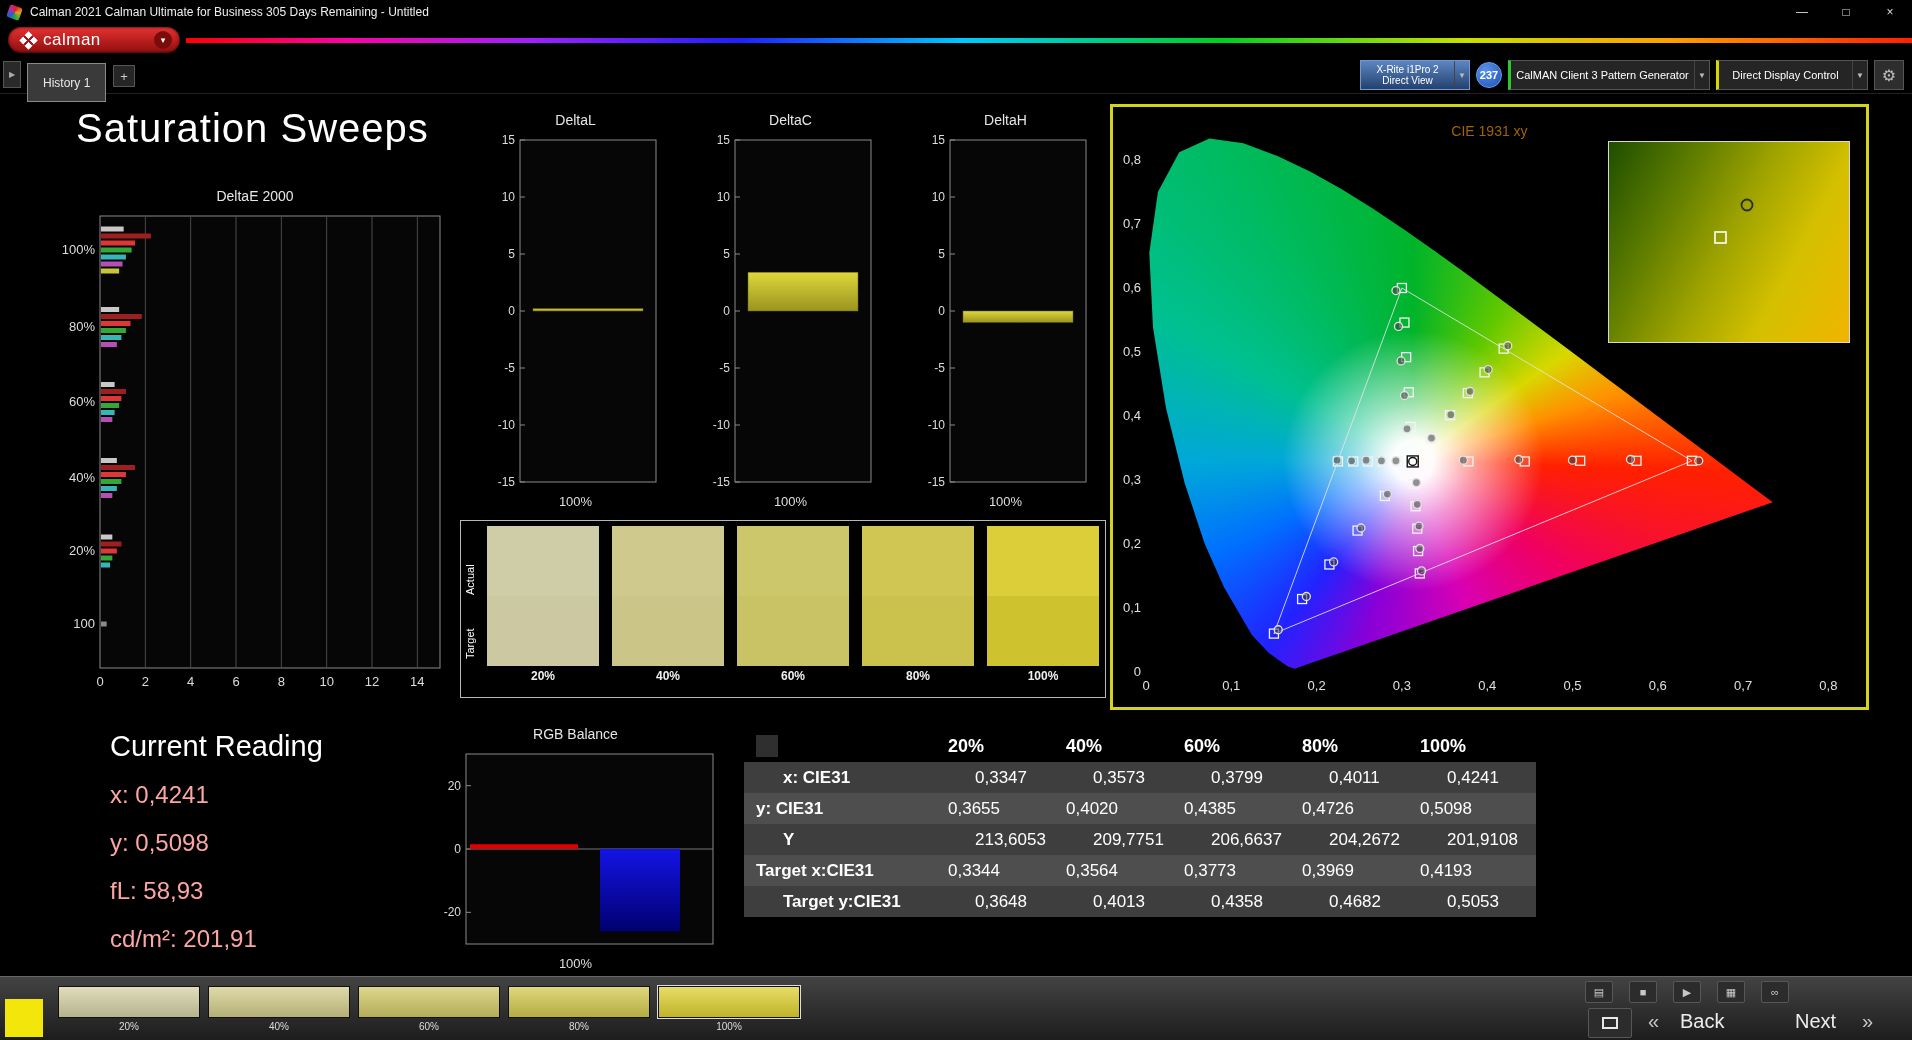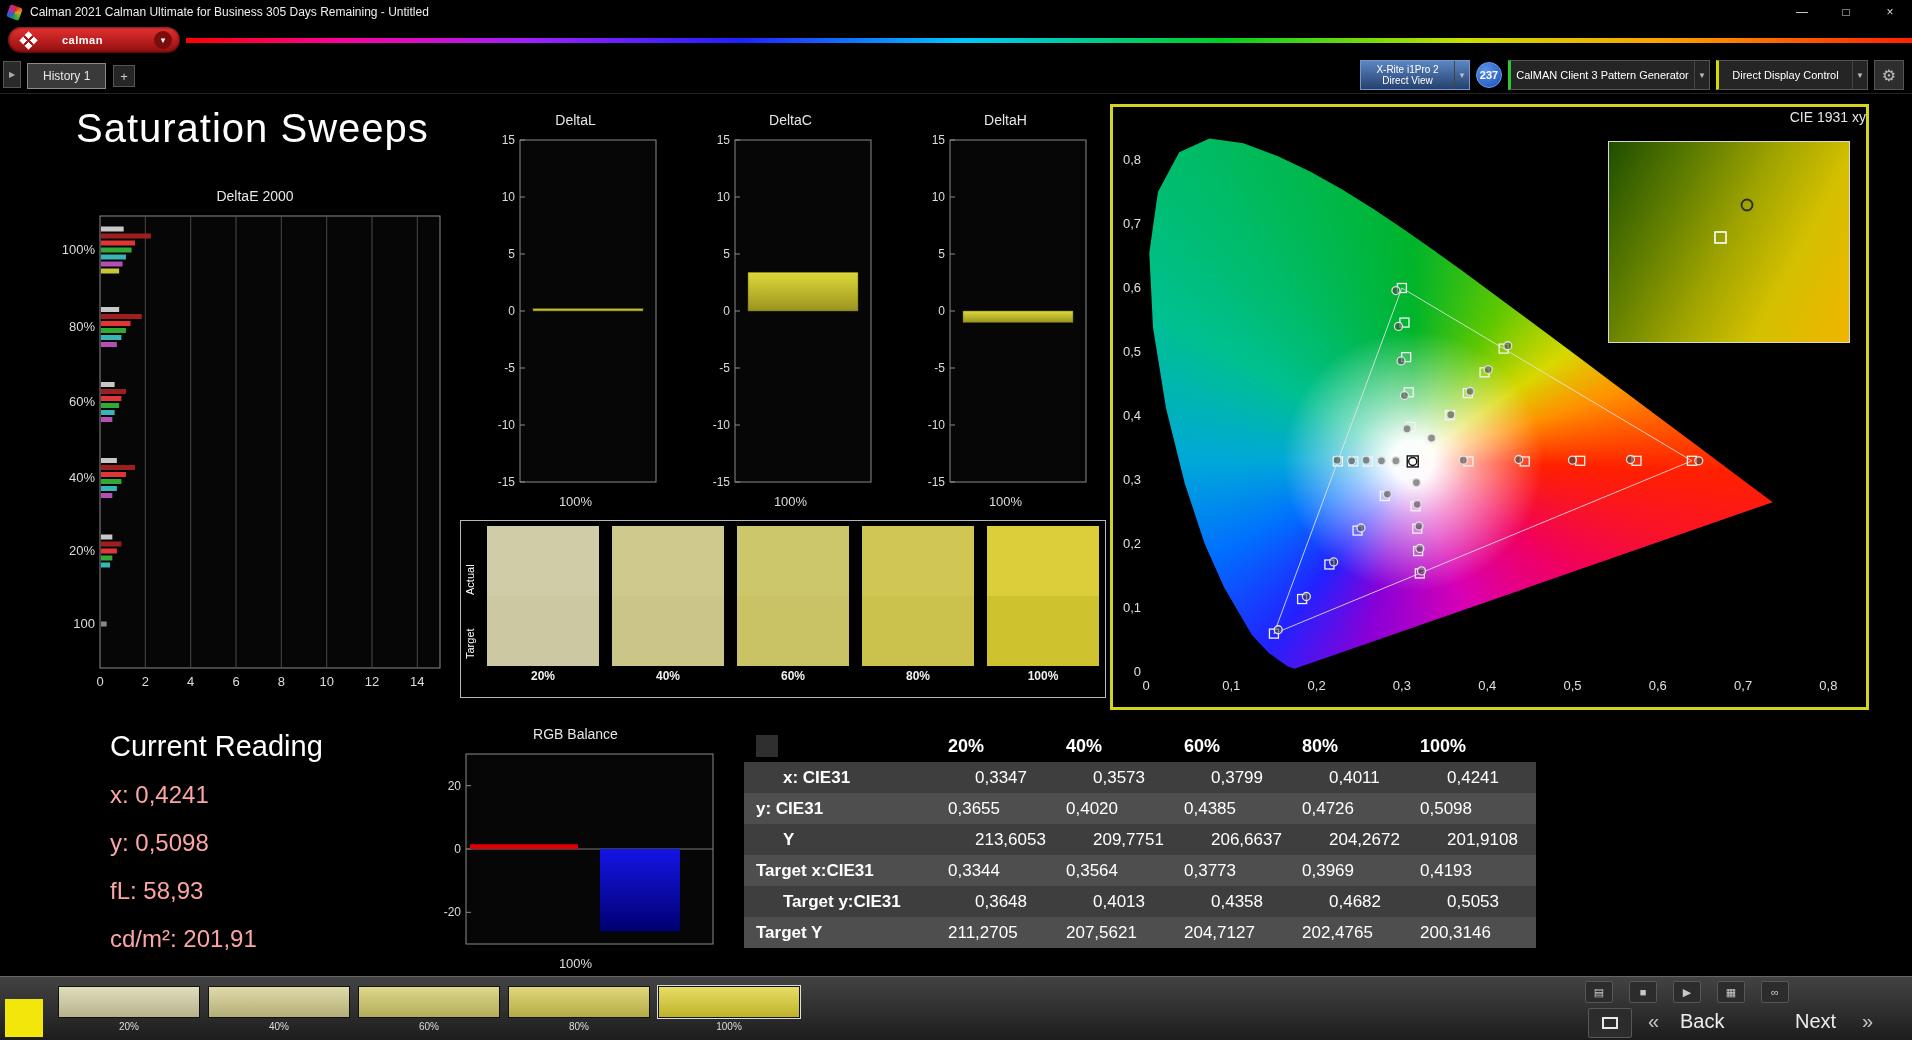--- a/index.html
+++ b/index.html
@@ -22,32 +22,32 @@
 
   
   #logobar { position:absolute; left:0; top:24px; width:1912px; height:32px; background:#000; }
   #calman-pill { position:absolute; left:8px; top:3px; width:172px; height:26px; border-radius:13px;
     background:linear-gradient(#e63232,#8f0d0d); display:flex; align-items:center; padding:0 8px;
     box-shadow:0 0 3px #000 inset; }
   .logo-diamond { width:13px; height:13px; transform:rotate(45deg); margin:0 4px 0 6px;
     background:
       linear-gradient(to right, transparent 44%, #b01414 44% 56%, transparent 56%),
       linear-gradient(to bottom, transparent 44%, #b01414 44% 56%, transparent 56%), #fff; }
-  .brand-text { color:#fff; font-size:11px; font-weight:bold; letter-spacing:.5px; margin-left:23px; }
+  .brand-text { color:#fff; font-size:17px; font-weight:normal; letter-spacing:.5px; margin-left:4px; }
   .pill-arrow { margin-left:auto; width:18px; height:18px; border-radius:50%; background:#7a0c0c;
     color:#fff; font-size:9px; display:flex; align-items:center; justify-content:center; }
   #rainbow { position:absolute; left:186px; right:0; top:14px; height:5px;
     background:linear-gradient(to right,#ff0000,#ff00a0 9%,#a020ff 20%,#2020ff 32%,#00c8ff 45%,#00d020 60%,#c8e000 74%,#ffa000 86%,#ff2000 100%); }
 
   
   #tabbar { position:absolute; left:0; top:56px; width:1912px; height:38px; background:#000;
     border-bottom:1px solid #222; }
   #panel-toggle { position:absolute; left:3px; top:5px; width:18px; height:27px; background:#2a2a2a;
     border:1px solid #555; color:#aaa; font-size:8px; display:flex; align-items:center; justify-content:center; }
-  #history-tab { position:absolute; left:27px; top:7px; height:26px; padding:0 15px; background:#3a3a3a;
+  #history-tab { position:absolute; left:27px; top:7px; height:39px; padding:0 15px; background:#3a3a3a;
     border:1px solid #8a8a8a; color:#e8e8e8; font-size:12px; display:flex; align-items:center; }
   #add-tab { position:absolute; left:113px; top:9px; width:22px; height:22px; background:#262626;
     border:1px solid #555; color:#ccc; font-size:13px; display:flex; align-items:center; justify-content:center; }
   #device-cluster { position:absolute; right:8px; top:4px; display:flex; align-items:center; gap:6px; }
   .drop { height:30px; background:#252525; border:1px solid #555; color:#fff; display:flex; align-items:center; }
   .drop .darrow { width:15px; text-align:center; color:#bbb; font-size:8px; border-left:1px solid #444;
     align-self:stretch; display:flex; align-items:center; justify-content:center; }
   #meter-drop { width:110px; background:linear-gradient(#5c86c2,#24416e); border-color:#6f9ad0; }
   #meter-drop .two-line { flex:1; text-align:center; font-size:10px; line-height:11px; }
   #session-badge { width:26px; height:26px; border-radius:50%; border:1px solid #6aa0f0;
@@ -80,21 +80,21 @@
     font-size:11px; color:#fff; }
   #strip-label-actual { top:12px; height:62px; }
   #strip-label-target { top:76px; height:62px; }
   .strip-col { position:absolute; top:5px; width:112px; height:140px; }
   .strip-half { width:100%; height:70px; }
   .strip-col-label { position:absolute; top:148px; width:112px; text-align:center; font-size:12px;
     font-weight:bold; color:#f0f0f0; }
 
   #cie-panel { position:absolute; left:1110px; top:104px; width:759px; height:606px; background:#000;
     border:3px solid #d4d41c; }
-  #cie-title { position:absolute; top:2px; left:0; right:0; text-align:right; font-size:14px; color:#e5e5e5; }
+  #cie-title { position:absolute; top:16px; left:0; right:0; text-align:center; font-size:14px; color:#a16207; }
   #cie-fill { position:absolute; left:0; top:0; width:753px; height:600px;
     background:
       radial-gradient(circle 130px at 300px 354px, rgba(255,255,255,.98) 0 16%, rgba(255,255,255,.6) 45%, rgba(255,255,255,0) 100%),
       conic-gradient(from 0deg at 300px 354px,
         #00b42a 0deg, #60c800 30deg, #d8d800 55deg, #ff9000 72deg, #ff2000 92deg,
         #f00060 125deg, #d800b4 160deg, #8800d8 195deg, #2222ff 218deg, #0070ff 245deg,
         #00a8d8 270deg, #00c090 300deg, #00b42a 360deg); }
   #cie-svg { position:absolute; left:0; top:0; }
   #cie-inset { position:absolute; left:495px; top:34px; width:242px; height:202px; border:1px solid #d8d8d8;
     background:linear-gradient(118deg, #1e4e00 0%, #5a7a00 25%, #a0a400 50%, #d4c000 72%, #f0b400 100%); }
@@ -547,28 +547,20 @@
           <td>0,4193</td>
         </tr>
         <tr class="r-odd">
           <th>Target y:CIE31</th>
           <td>0,3648</td>
           <td>0,4013</td>
           <td>0,4358</td>
           <td>0,4682</td>
           <td>0,5053</td>
         </tr>
-        <tr class="r-even">
-          <th>Target Y</th>
-          <td>211,2705</td>
-          <td>207,5621</td>
-          <td>204,7127</td>
-          <td>202,4765</td>
-          <td>200,3146</td>
-        </tr>
       </tbody>
     </table>
   </div>
 
 <div id="bottombar">
   <div id="active-pattern" style="background: rgb(242, 230, 10);"></div>
   <div id="foot-swatches">
       <div class="foot-swatch" style="left: 58px; background: linear-gradient(rgba(255, 255, 255, 0.25), rgba(0, 0, 0, 0.15)), rgb(214, 210, 166);"></div>
       <div class="foot-swatch-label" style="left: 58px;">20%</div>
       <div class="foot-swatch" style="left: 208px; background: linear-gradient(rgba(255, 255, 255, 0.25), rgba(0, 0, 0, 0.15)), rgb(212, 206, 140);"></div>

